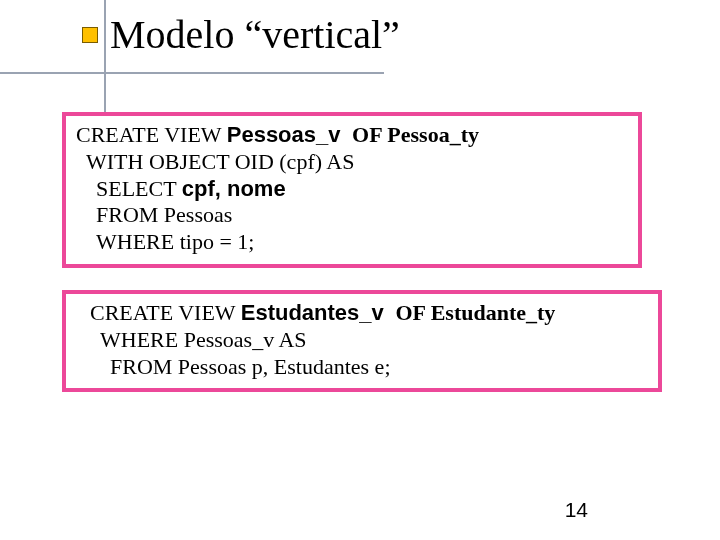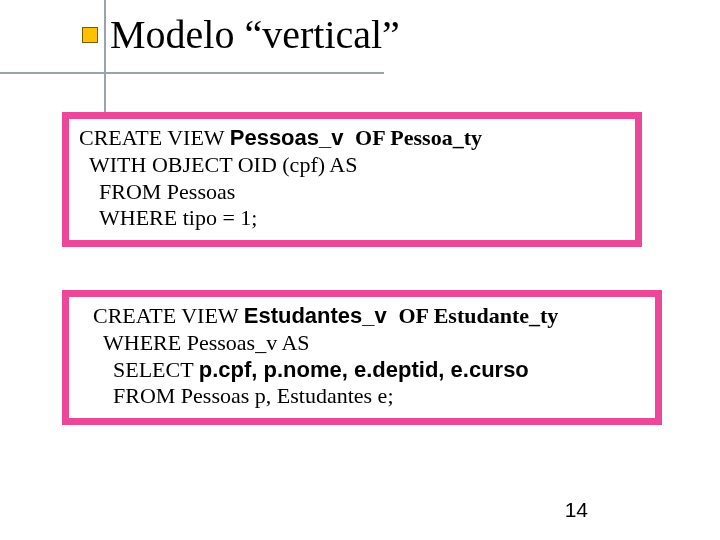--- a/index.html
+++ b/index.html
@@ -49,21 +49,21 @@
   .rule-v {
     position: absolute;
     left: 104px;
     top: 0;
     width: 2px;
     height: 115px;
     background: #9aa3b2;
   }
   .code-box {
     position: absolute;
-    border: 7px solid #ec4899;
+    border: 4px solid #ec4899;
     background: #fff;
     padding: 6px 10px 8px 10px;
     box-sizing: border-box;
     font-size: 22px;
     line-height: 1.22;
   }
   .box1 { left: 62px; top: 112px; width: 580px; }
   .box2 { left: 62px; top: 290px; width: 600px; padding-left: 24px; }
   .pagenum {
     position: absolute;
@@ -88,25 +88,25 @@
   <div class="rule-h"></div>
 
   <div class="title-wrap">
     <div class="bullet"></div>
     <div class="title">Modelo “vertical”</div>
   </div>
 
   <div class="code-box box1">
     <p class="code-line"><span>CREATE VIEW </span><span class="sans b">Pessoas_v </span><span class="b"> OF Pessoa_ty</span></p>
     <p class="code-line ind1">WITH OBJECT OID (cpf) AS</p>
+    <p class="code-line ind2"><span>SELECT </span><span class="sans b">cpf, nome</span></p>
     <p class="code-line ind2">FROM Pessoas</p>
     <p class="code-line ind2">WHERE tipo = 1;</p>
   </div>
 
   <div class="code-box box2">
     <p class="code-line"><span>CREATE VIEW </span><span class="sans b">Estudantes_v </span><span class="b"> OF Estudante_ty</span></p>
     <p class="code-line ind1">WHERE Pessoas_v AS</p>
-    <p class="code-line ind2"><span>SELECT </span><span class="sans b">p.cpf, p.nome, e.deptid, e.curso</span></p>
     <p class="code-line ind2">FROM Pessoas p, Estudantes e;</p>
   </div>
 
   <div class="pagenum">14</div>
 </div>
 
 </body></html>

